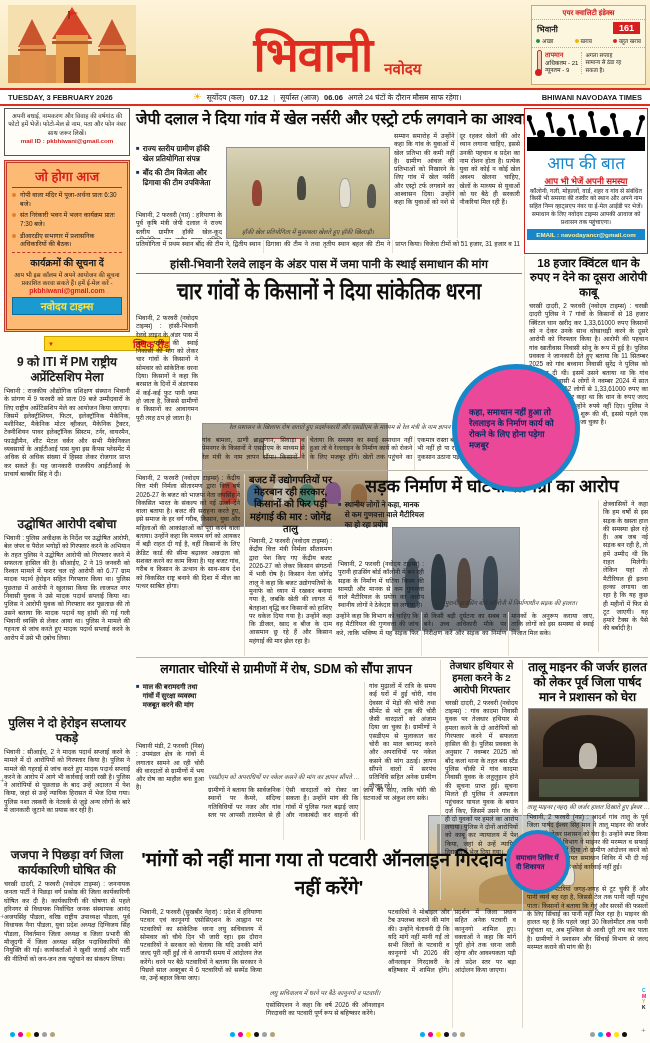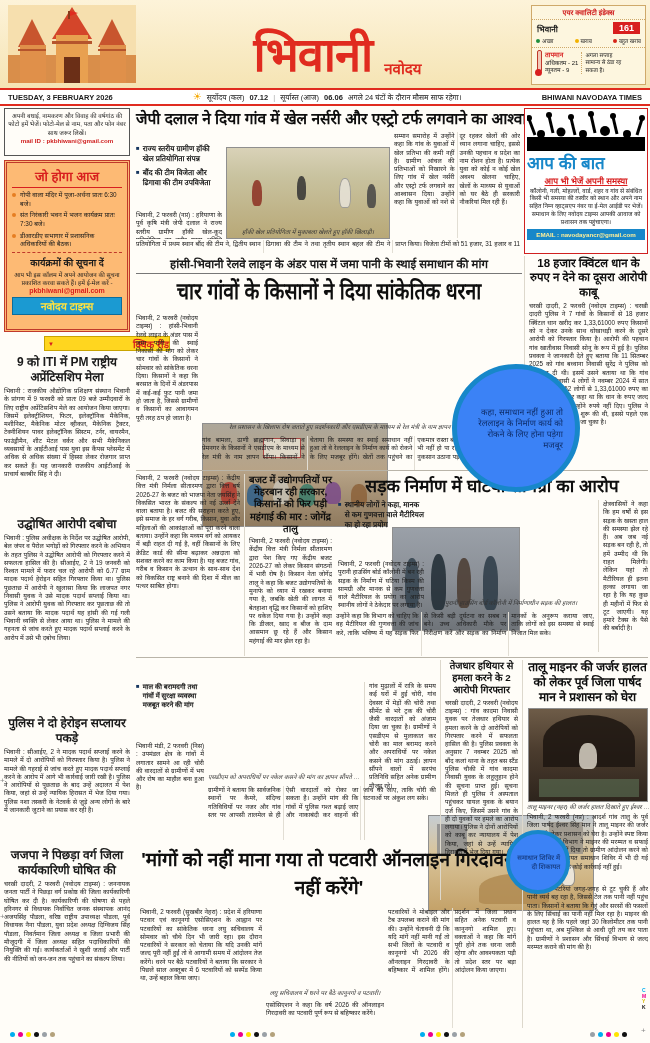--- a/index.html
+++ b/index.html
@@ -61,27 +61,27 @@
   .today ul{margin:0;padding:0;}
   .today-sub{font-weight:800;font-size:9.5px;text-align:center;border-top:1px dashed #c0392b;padding-top:3px;margin-top:2px;}
   .today-note{font-size:6.2px;text-align:center;line-height:1.3;margin-top:2px;}
   .today-email{color:#d81f1f;font-weight:800;font-size:7px;text-align:center;}
   .today-logo{background:#1b9ad2;color:#ffe23f;font-weight:800;font-size:10.5px;text-align:center;border:1px solid #0c6d9c;margin-top:3px;padding:1px 0;}
   .quick{background:#ffd61f;color:#d81f1f;font-weight:800;font-size:10px;text-align:right;border:1px solid #c9a400;position:relative;margin-left:40px;}
   .quick::before{content:"▼";color:#d81f1f;font-size:6px;position:absolute;left:3px;top:4px;}
   .sb-head{font-size:12px;font-weight:800;text-align:center;line-height:1.25;margin-bottom:2px;}
   
   .aap{left:524px;top:108px;width:124px;height:146px;border:1.5px solid #d02020;background:#fff;box-sizing:border-box;padding:2px;}
-  .aap-title{color:#1787c9;font-weight:700;font-size:17px;text-align:left;line-height:1.1;}
+  .aap-title{color:#1787c9;font-weight:400;font-size:17px;text-align:center;line-height:1.1;}
   .aap-sub{color:#d81f1f;font-weight:800;font-size:8.5px;text-align:center;text-decoration:underline;margin:1px 0 2px;}
   .aap-body{font-size:6px;line-height:1.3;text-align:center;}
   .aap-email{background:#1787c9;color:#ffef9a;font-size:6.2px;font-weight:700;text-align:center;padding:2px 0;margin-top:2px;}
   
-  .bluecircle{border:5px solid #1787c9;border-radius:50%;background:#3b82f6;display:flex;align-items:center;justify-content:center;
-              text-align:right;font-weight:400;color:#0d2b66;box-sizing:border-box;z-index:6;}
+  .bluecircle{border:5px solid #1787c9;border-radius:50%;background:#ec4899;display:flex;align-items:center;justify-content:center;
+              text-align:left;font-weight:700;color:#0d2b66;box-sizing:border-box;z-index:6;}
   
   .regdots{display:flex;gap:3px;}
   .regdots i{width:5px;height:5px;border-radius:50%;display:block;}
   .cmyk{display:flex;flex-direction:column;font-size:5px;font-weight:800;line-height:1.1;}
 </style>
 </head>
 <body>
 
 <div class="page">
 
@@ -301,20 +301,21 @@
     <i class="ph-fig" style="left:120px;top:6px;width:34px;height:32px;background:#9a948a;border-radius:0;"></i>
     <i class="ph-fig" style="left:50px;top:58px;width:70px;height:30px;background:#b08b52;border-radius:50% 50% 10% 10%;"></i>
     <i class="ph-fig" style="left:132px;top:48px;width:12px;height:20px;background:#f0eee8;border:1px solid #888;"></i>
   </div>
   <div class="abs caption" style="left:428px;top:598px;width:166px;">पुरानी हाउसिंग बोर्ड कॉलोनी में निर्माणाधीन सड़क की हालत।</div>
   <div class="abs body-txt rule-l" style="left:598px;top:500px;width:50px;height:152px;">क्षेत्रवासियों ने कहा कि हम वर्षों से इस सड़क के खस्ता हाल की समस्या झेल रहे हैं। अब जब नई सड़क बन रही है, तो हमें उम्मीद थी कि राहत मिलेगी। लेकिन यहां तो मैटीरियल ही इतना हल्का लगाया जा रहा है कि यह कुछ ही महीनों में फिर से टूट जाएगी। यह हमारे टैक्स के पैसे की बर्बादी है।</div>
   <div class="abs body-txt cols3" style="left:336px;top:612px;width:258px;height:44px;">उन्होंने कहा कि विभाग को चाहिए कि वह मैटीरियल की गुणवत्ता की जांच करे, ताकि भविष्य में यह सड़क फिर से किसी बड़ी दुर्घटना का सबब न बने। उच्च अधिकारी मौके पर निरीक्षण करें और सड़क का निर्माण मानकों के अनुरूप कराया जाए, ताकि लोगों को इस समस्या से स्थाई निजात मिल सके।</div>
 
   <div class="abs hr" style="left:136px;top:657px;width:512px;"></div>
 
+  <div class="abs headline nowrap" style="left:136px;top:660px;width:300px;font-size:12.5px;">लगातार चोरियों से ग्रामीणों में रोष, SDM को सौंपा ज्ञापन</div>
   <div class="abs bullets" style="left:136px;top:682px;width:68px;height:60px;">
     <div class="b-item" style="font-size:6.8px;">
         <span class="sq">■</span>
         <span>माल की बरामदगी तथा गांवों में सुरक्षा व्यवस्था मजबूत करने की मांग</span>
       </div>
   </div>
   <div class="abs body-txt" style="left:136px;top:742px;width:68px;height:100px;">भिवानी मंडी, 2 फरवरी (निस) : उपमंडल क्षेत्र के गांवों में लगातार सामने आ रही चोरी की वारदातों से ग्रामीणों में भय और रोष का माहौल बना हुआ है।</div>
 
   <div class="abs caption" style="left:208px;top:772px;width:152px;">एसडीएम को अपराधियों पर नकेल कसने की मांग का ज्ञापन सौंपते ग्रामीण।</div>
   <div class="abs body-txt rule-l" style="left:364px;top:682px;width:72px;height:158px;">गांव मुढ़ालों में रात्रि के समय कई घरों में हुई चोरी, गांव देवसर में मेड़ों की चोरी तथा सीमेंट से भरे ट्रक की चोरी जैसी वारदातों को अंजाम दिया जा चुका है। ग्रामीणों ने एसडीएम से मुलाकात कर चोरी का माल बरामद करने और अपराधियों पर नकेल कसने की मांग उठाई। ज्ञापन सौंपने वालों में सरपंच प्रतिनिधि सहित अनेक ग्रामीण मौजूद रहे।</div>

